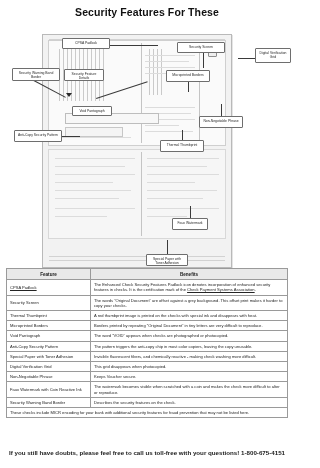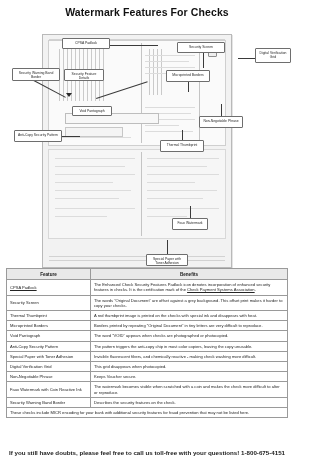--- a/index.html
+++ b/index.html
@@ -87,21 +87,21 @@
   .note-row td{text-align:left;}
 
   .footer-note{
     position:absolute;left:0;right:0;top:449px;text-align:center;
     font-size:6.2px;font-weight:bold;color:#1a1a1a;
   }
 </style>
 </head>
 <body>
 
-<div class="page-title">Watermark Features For Checks</div>
+<div class="page-title">Security Features For These</div>
 
 <div class="diagram">
 
   <div class="check-img">
     <div class="check-inner">
       <div class="padlock-mark"></div>
       <div class="micro-col" style="left:10px"></div>
         <div class="micro-col" style="left:14px"></div>
       <div class="micro-col" style="left:18px"></div>
         <div class="micro-col" style="left:22px"></div>

